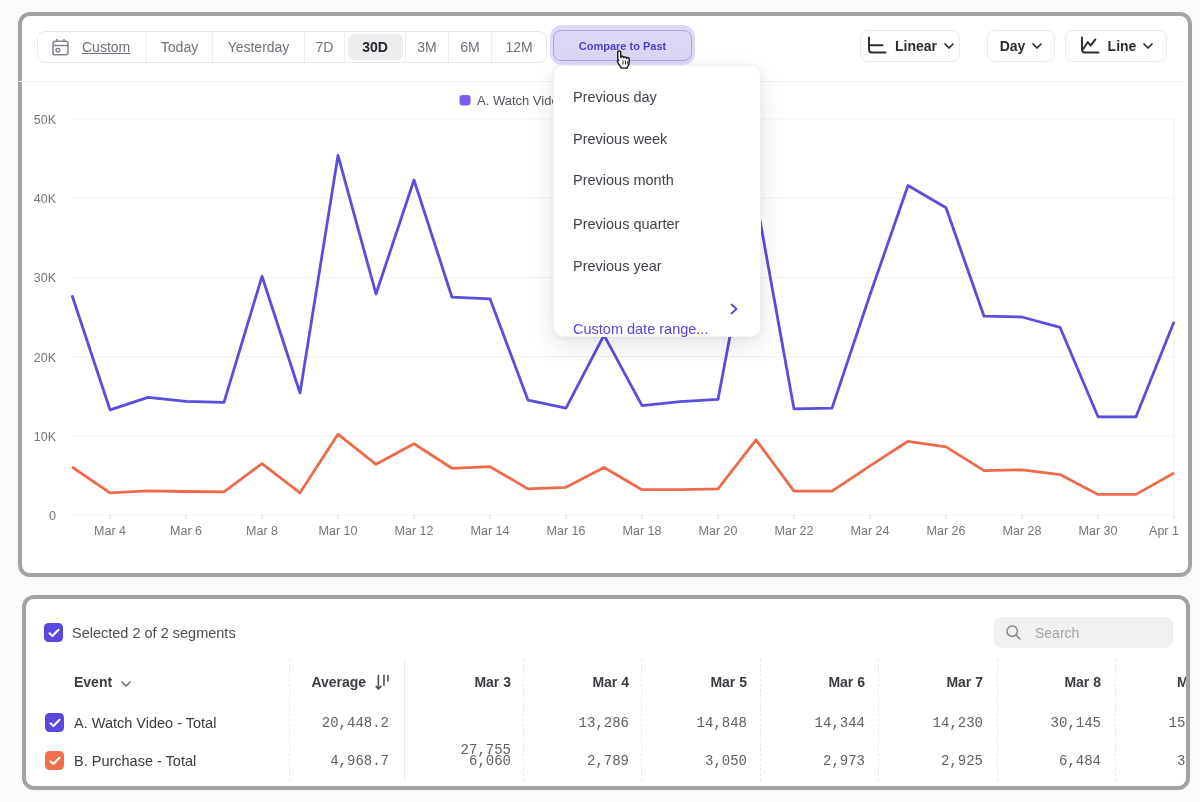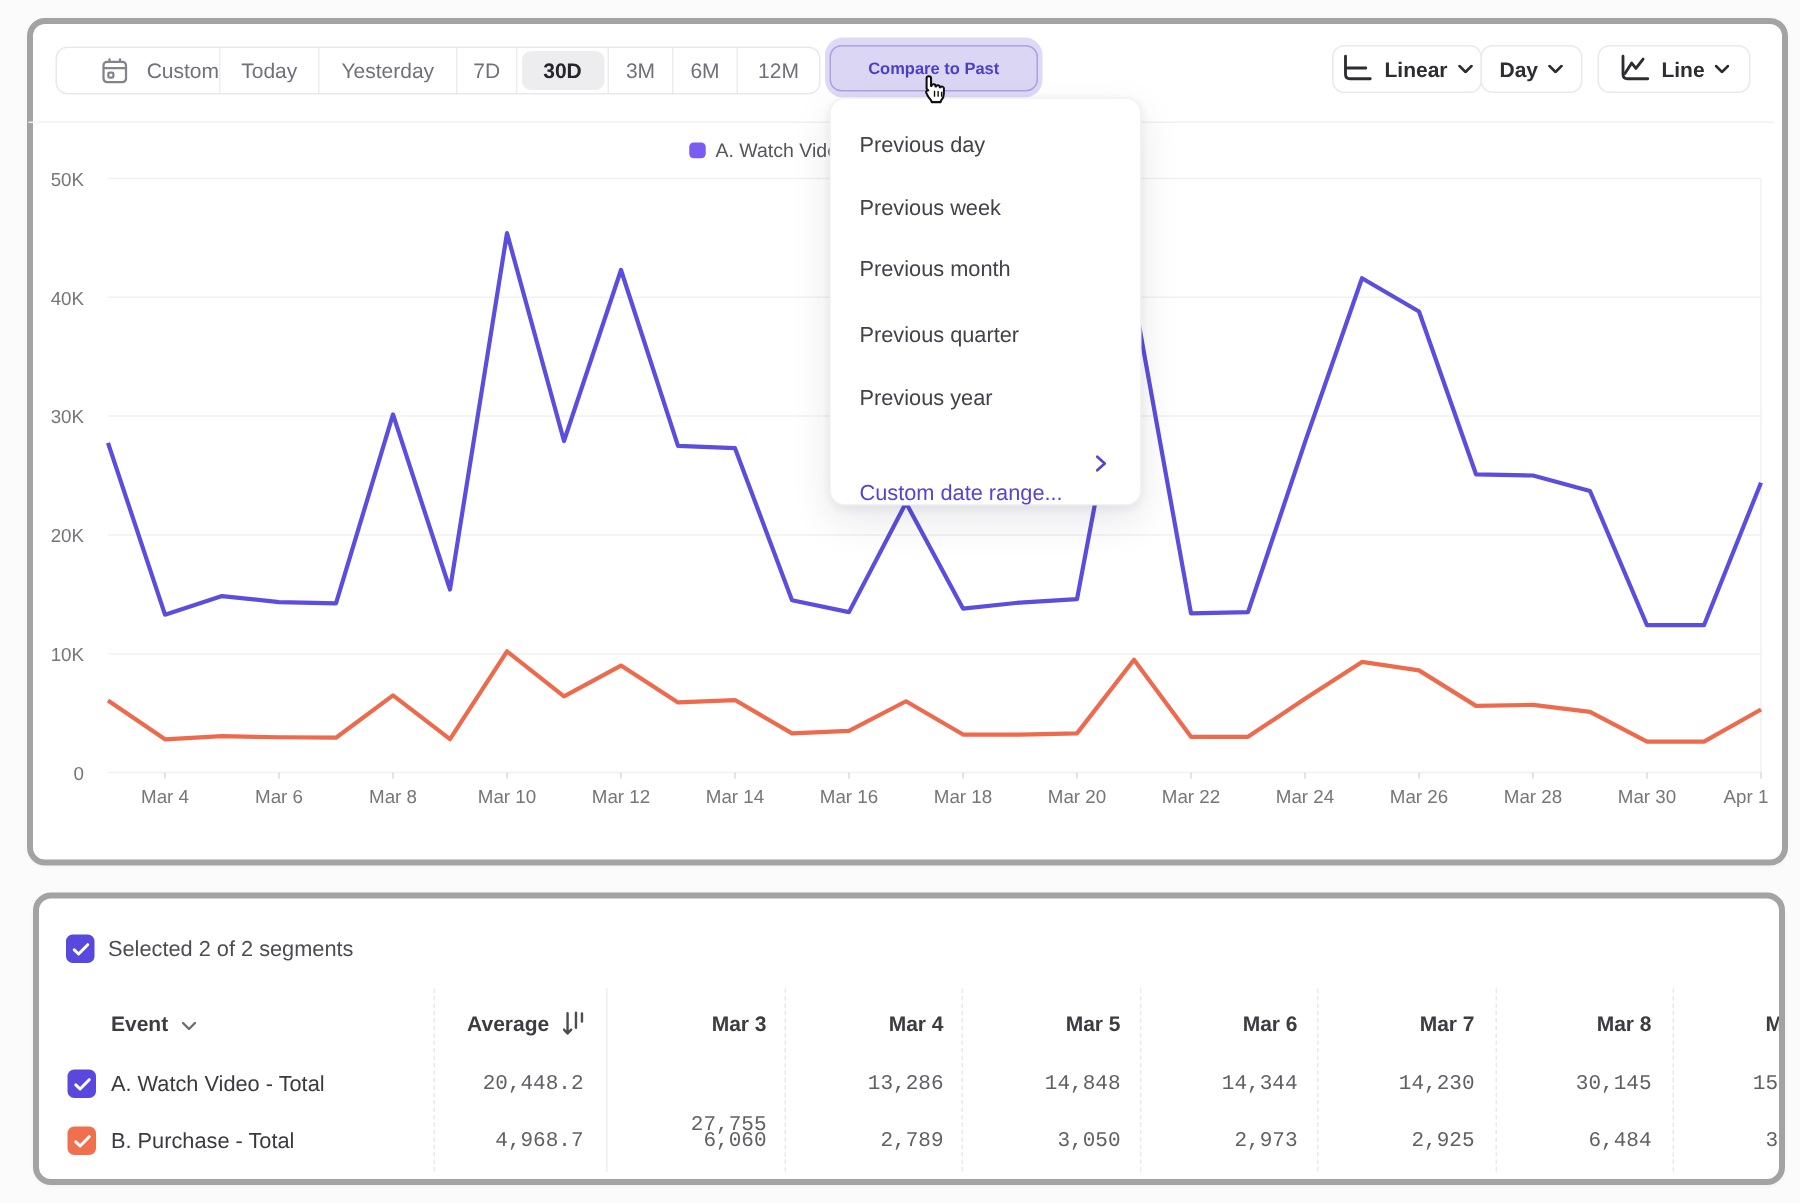--- a/index.html
+++ b/index.html
@@ -15,21 +15,21 @@
 .num{font-family:"Liberation Mono",monospace;font-size:14px;color:#606066;position:absolute;white-space:nowrap;transform:translateY(-50%);}
 .hdr{font-size:14px;color:#3c3c42;font-weight:bold;position:absolute;white-space:nowrap;transform:translateY(-50%);}
 .cbx{position:absolute;border-radius:4.5px;display:flex;align-items:center;justify-content:center;}
 </style></head>
 <body>
 
 <div class="card" style="left:18px;top:12px;width:1166px;height:557px;"></div>
 <div class="abs" style="left:19px;top:81px;width:1164px;height:1px;background:#f1f1f1;"></div>
 
 <div class="seg">
-  <div class="cell" style="width:109px;gap:12px;justify-content:flex-end;padding-left:13px;">
+  <div class="cell" style="width:109px;gap:12px;justify-content:flex-start;padding-left:13px;text-decoration:underline;">
     <svg width="19" height="19" viewBox="0 0 19 19" fill="none" stroke="#83838b" stroke-width="1.5" stroke-linecap="round" stroke-linejoin="round">
         <rect x="2" y="3.2" width="15" height="13.6" rx="2.4"></rect>
         <line x1="2.6" y1="7.4" x2="16.4" y2="7.4"></line>
         <line x1="6" y1="1.5" x2="6" y2="3"></line>
         <line x1="13" y1="1.5" x2="13" y2="3"></line>
         <rect x="5.2" y="10.4" width="3.4" height="3.4" rx="0.9"></rect>
       </svg>
     Custom</div>
   <div class="cell" style="width:66px;">Today</div>
   <div class="cell" style="width:92px;">Yesterday</div>
@@ -38,21 +38,21 @@
       <div class="chip" style="width:55px;height:26px;font-size:14px;">30D</div>
     </div>
   <div class="cell" style="width:43px;">3M</div>
   <div class="cell" style="width:43px;">6M</div>
   <div class="cell" style="width:54px;">12M</div>
 </div>
 
 <div class="abs" style="left:550px;top:25px;width:145px;height:40px;background:#dedaf6;border-radius:12px;z-index:5;"></div>
 <div class="abs" style="left:553px;top:30px;width:139px;height:31px;background:#dbd6f3;border:1px solid #aba1e4;border-radius:8px;z-index:6;display:flex;align-items:center;justify-content:center;font-size:11px;font-weight:bold;color:#4b3fc8;box-sizing:border-box;">Compare to Past</div>
 
-<div class="btn" style="left:888px;top:30px;width:100px;">
+<div class="btn" style="left:860px;top:30px;width:100px;">
   <svg width="22" height="20" viewBox="0 0 22 20" fill="none" stroke="#2c2c31" stroke-width="1.9" stroke-linecap="round" stroke-linejoin="round">
       <path d="M3 1.5 V13.5 Q3 16.5 6 16.5 H19.5"></path>
       <line x1="4" y1="9.3" x2="16.5" y2="9.3"></line>
     </svg>
   Linear
   <svg width="10" height="6" viewBox="0 0 10 6" fill="none" stroke="#2c2c31" stroke-width="1.7" stroke-linecap="round" stroke-linejoin="round">
       <path d="M1 1 L5 5 L9 1"></path>
     </svg>
 </div>
 <div class="btn" style="left:987px;top:30px;width:68px;">Day
@@ -159,20 +159,27 @@
 </svg>
 
 <div class="card" style="left:22px;top:595px;width:1160px;height:187px;overflow:hidden;">
 
   <div class="cbx" style="left:18px;top:24px;width:19px;height:19px;background:#5848dd;">
     <svg width="12" height="10" viewBox="0 0 12 10" fill="none" stroke="#fff" stroke-width="2" stroke-linecap="round" stroke-linejoin="round">
         <path d="M1.5 5.2 L4.4 8 L10.5 1.8"></path>
       </svg>
   </div>
   <div class="abs" style="left:46px;top:33.5px;font-size:14.5px;color:#4c4c52;transform:translateY(-50%);">Selected 2 of 2 segments</div>
+  <div class="abs" style="left:968px;top:18px;width:179px;height:31px;background:#f0f0f1;border-radius:8px;">
+    <svg class="abs" style="left:11px;top:7px;" width="17" height="17" viewBox="0 0 17 17" fill="none" stroke="#8a8a90" stroke-width="1.6" stroke-linecap="round">
+        <circle cx="7.2" cy="7.2" r="5.2"></circle>
+        <line x1="11.2" y1="11.2" x2="15" y2="15"></line>
+      </svg>
+    <div class="abs" style="left:41px;top:15.5px;font-size:14px;color:#a3a3a9;transform:translateY(-50%);">Search</div>
+  </div>
 
   <div class="sep" style="left:263px;top:60px;height:122px;"></div>
   <div class="sep" style="left:378px;top:60px;height:122px;border-left:1px solid #ececec;"></div>
   <div class="sep" style="left:496.5px;top:60px;height:122px;"></div>
   <div class="sep" style="left:615px;top:60px;height:122px;"></div>
   <div class="sep" style="left:733.5px;top:60px;height:122px;"></div>
   <div class="sep" style="left:852px;top:60px;height:122px;"></div>
   <div class="sep" style="left:970.5px;top:60px;height:122px;"></div>
   <div class="sep" style="left:1089px;top:60px;height:122px;"></div>
 

